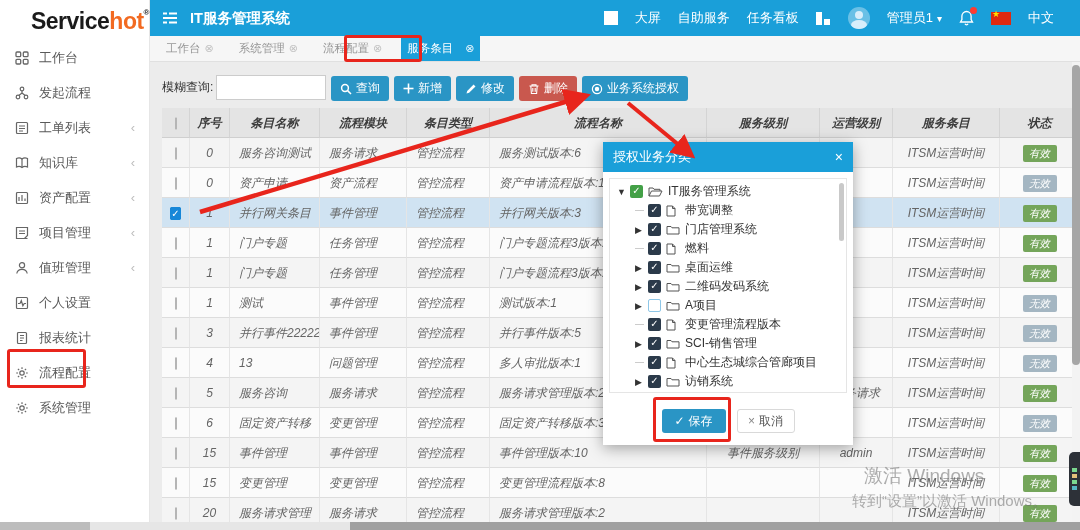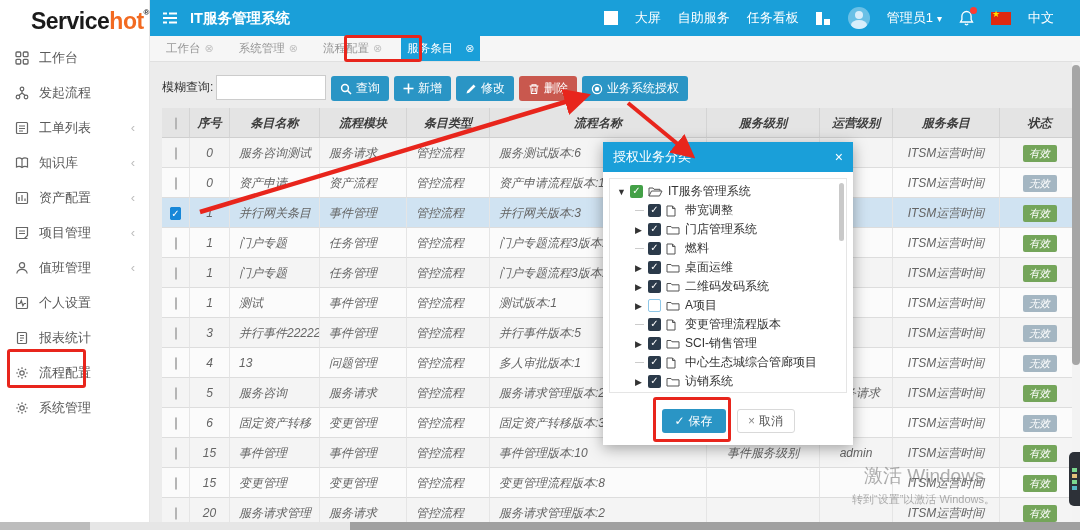--- a/index.html
+++ b/index.html
@@ -89,21 +89,21 @@
   .tree-ic { margin-right:5px; display:inline-flex; flex:0 0 14px; }
   .tree-scroll { position:absolute; right:2px; top:4px; width:5px; height:58px; background:#c9c9c9; border-radius:3px; }
   .modal-footer { position:absolute; left:0; bottom:12px; width:100%; display:flex; justify-content:center; gap:11px; }
   .btn-save { width:64px; height:24px; background:#2a95c5; color:#fff; border:none; border-radius:3px; font-size:12px; display:inline-flex; align-items:center; justify-content:center; gap:4px; cursor:pointer; font-family:inherit; }
   .btn-cancel { width:58px; height:24px; background:#fff; color:#555; border:1px solid #d9d9d9; border-radius:3px; font-size:12px; display:inline-flex; align-items:center; justify-content:center; gap:4px; cursor:pointer; font-family:inherit; }
   .btn-cancel .xmark { color:#888; }
 
   
   .watermark { position:absolute; left:852px; top:463px; z-index:44; color:rgba(110,110,110,.55); pointer-events:none; }
   .wm1 { font-size:19px; margin-left:12px; }
-  .wm2 { font-size:11px; margin-top:3px; }
+  .wm2 { font-size:15px; margin-top:3px; }
 
   
   .vscroll { position:absolute; left:1072px; top:62px; width:8px; height:460px; background:#f3f3f3; z-index:45; }
   .vthumb { position:absolute; left:0; top:3px; width:8px; height:300px; background:#a6a6a6; border-radius:4px; }
   .hscroll { position:absolute; left:0; top:522px; width:1080px; height:8px; background:#e6e6e6; z-index:45; }
   .hthumb1 { position:absolute; left:0; top:0; width:90px; height:8px; background:#bdbdbd; }
   .hthumb2 { position:absolute; left:350px; top:0; width:730px; height:8px; background:#a0a0a0; }
   .float-widget { position:absolute; left:1069px; top:452px; width:11px; height:54px; background:#2d3138; border-radius:5px 0 0 5px; z-index:46; display:flex; flex-direction:column; align-items:center; justify-content:center; gap:2px; }
   .float-widget i { width:5px; height:4px; display:block; }
 

